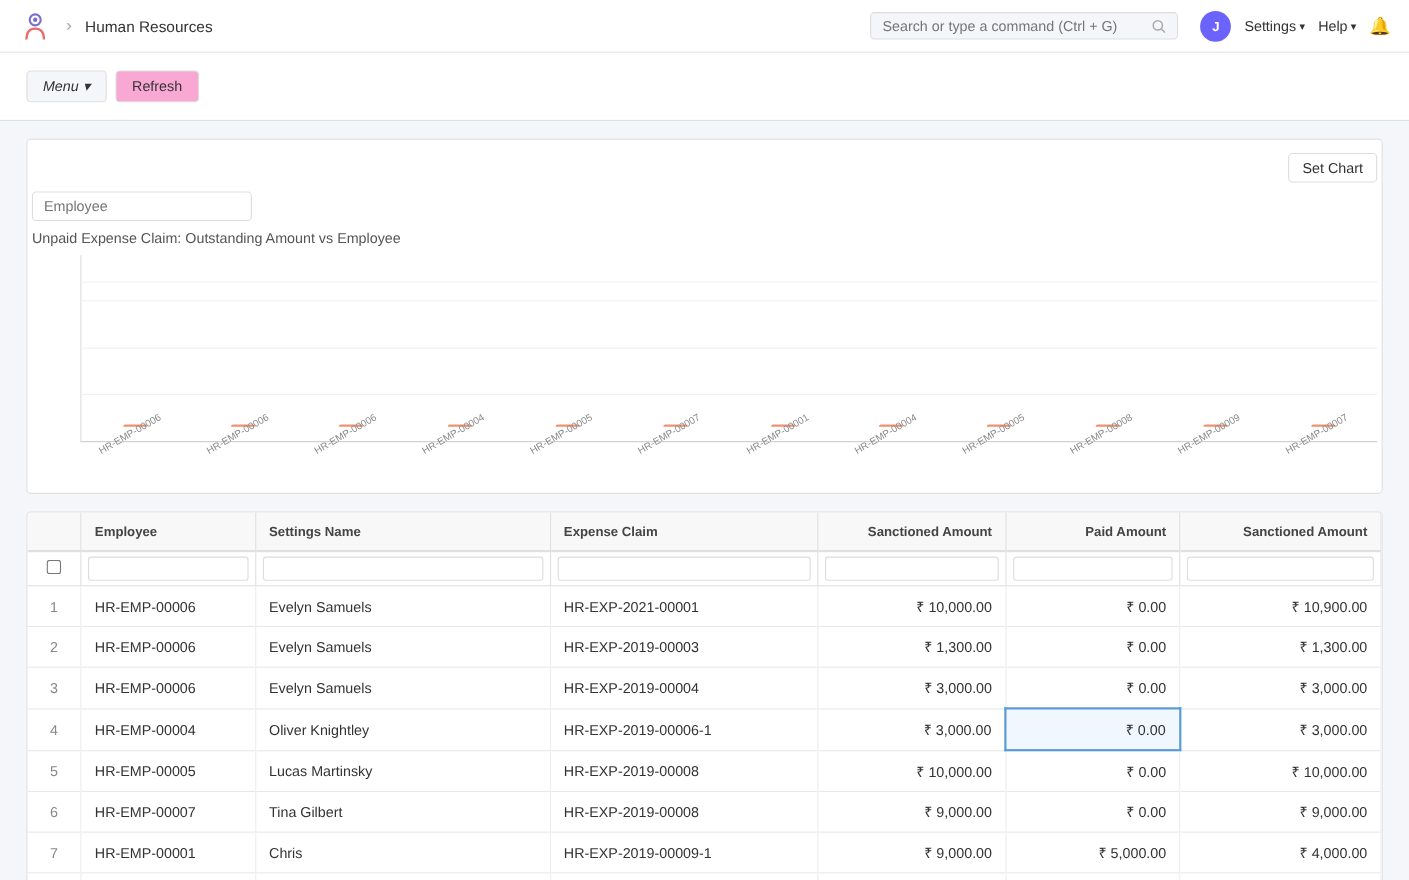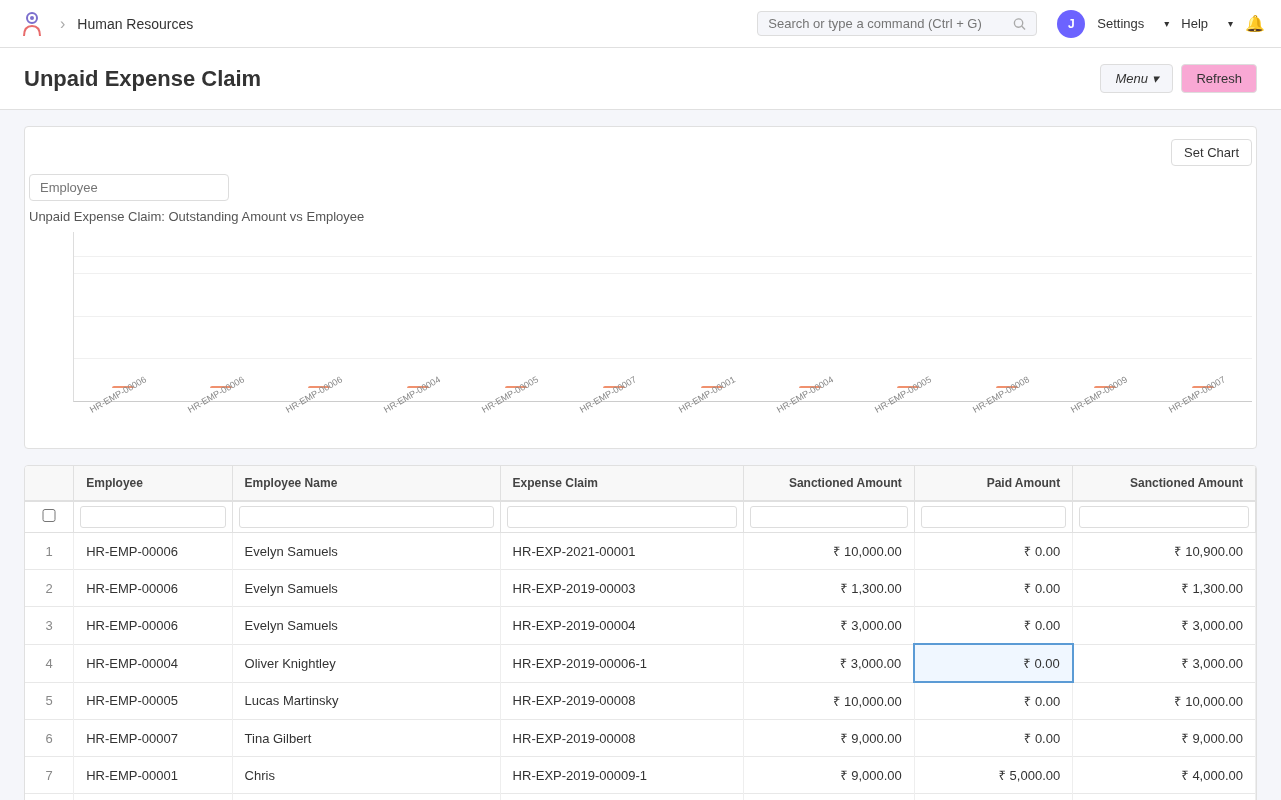--- a/index.html
+++ b/index.html
@@ -44,21 +44,21 @@
     }
     .topnav-avatar {
       width: 28px; height: 28px;
       background: #6c63ff;
       border-radius: 50%;
       display: flex; align-items: center; justify-content: center;
       color: #fff; font-size: 12px; font-weight: bold;
     }
     .topnav-btn {
       background: none; border: none; cursor: pointer;
-      font-size: 13px; color: #333; display: flex; align-items: center; gap: 20px;
+      font-size: 13px; color: #333; display: flex; align-items: center; gap: 3px;
     }
     .topnav-btn .caret { font-size: 10px; }
     .topnav-bell { font-size: 16px; color: #666; cursor: pointer; }
 
     
     .page-header {
       background: #fff;
       border-bottom: 1px solid #e0e0e0;
       padding: 16px 24px;
       display: flex;
@@ -244,21 +244,20 @@
     </button>
     <button class="topnav-btn">
       <span>Help</span>
       <span class="caret">▾</span>
     </button>
     <span class="topnav-bell">🔔</span>
   </div>
 </nav>
 
 <div class="page-header">
-  <h1 class="page-title">Unpaid Expense Claim</h1>
   <div class="page-actions">
     <button class="btn-menu">
       <span>Menu</span>
       <span>▾</span>
     </button>
     <button class="btn-refresh">Refresh</button>
   </div>
 </div>
 
 <div class="main-content">
@@ -333,21 +332,21 @@
       </div>
     </div>
   </div>
 
   <div class="table-section">
     <table>
       <thead>
         <tr>
           <th class="checkbox-col"></th>
           <th class="col-emp">Employee</th>
-          <th class="col-empname">Employee Name</th>
+          <th class="col-empname">Settings Name</th>
           <th class="col-expclaim">Expense Claim</th>
           <th class="col-sanc num">Sanctioned Amount</th>
           <th class="col-paid num">Paid Amount</th>
           <th class="col-out num">Sanctioned Amount</th>
         </tr>
         <tr class="filter-row-table">
           <td><input type="checkbox" style=""></td>
           <td><input type="text" style=""></td>
           <td><input type="text" style=""></td>
           <td><input type="text" style=""></td>

